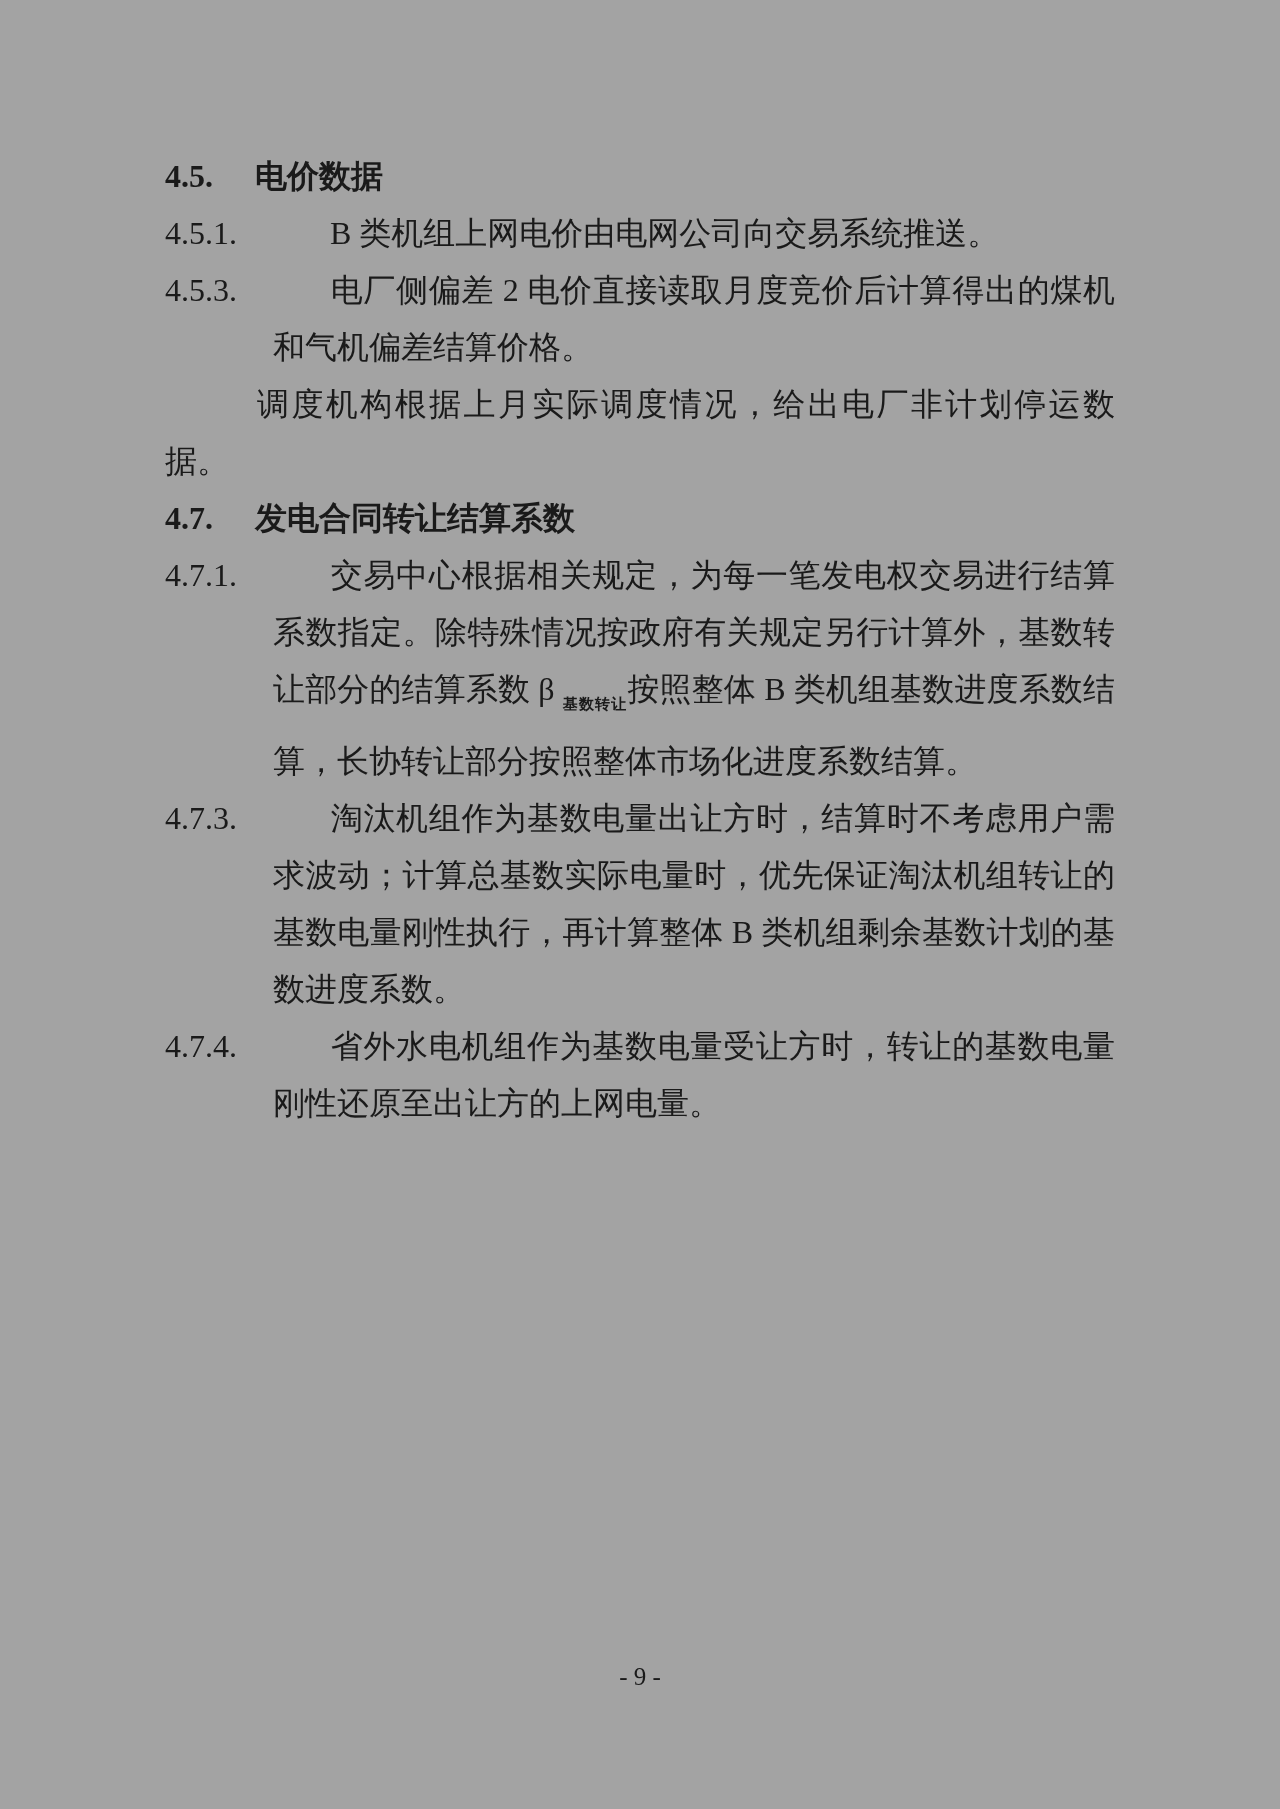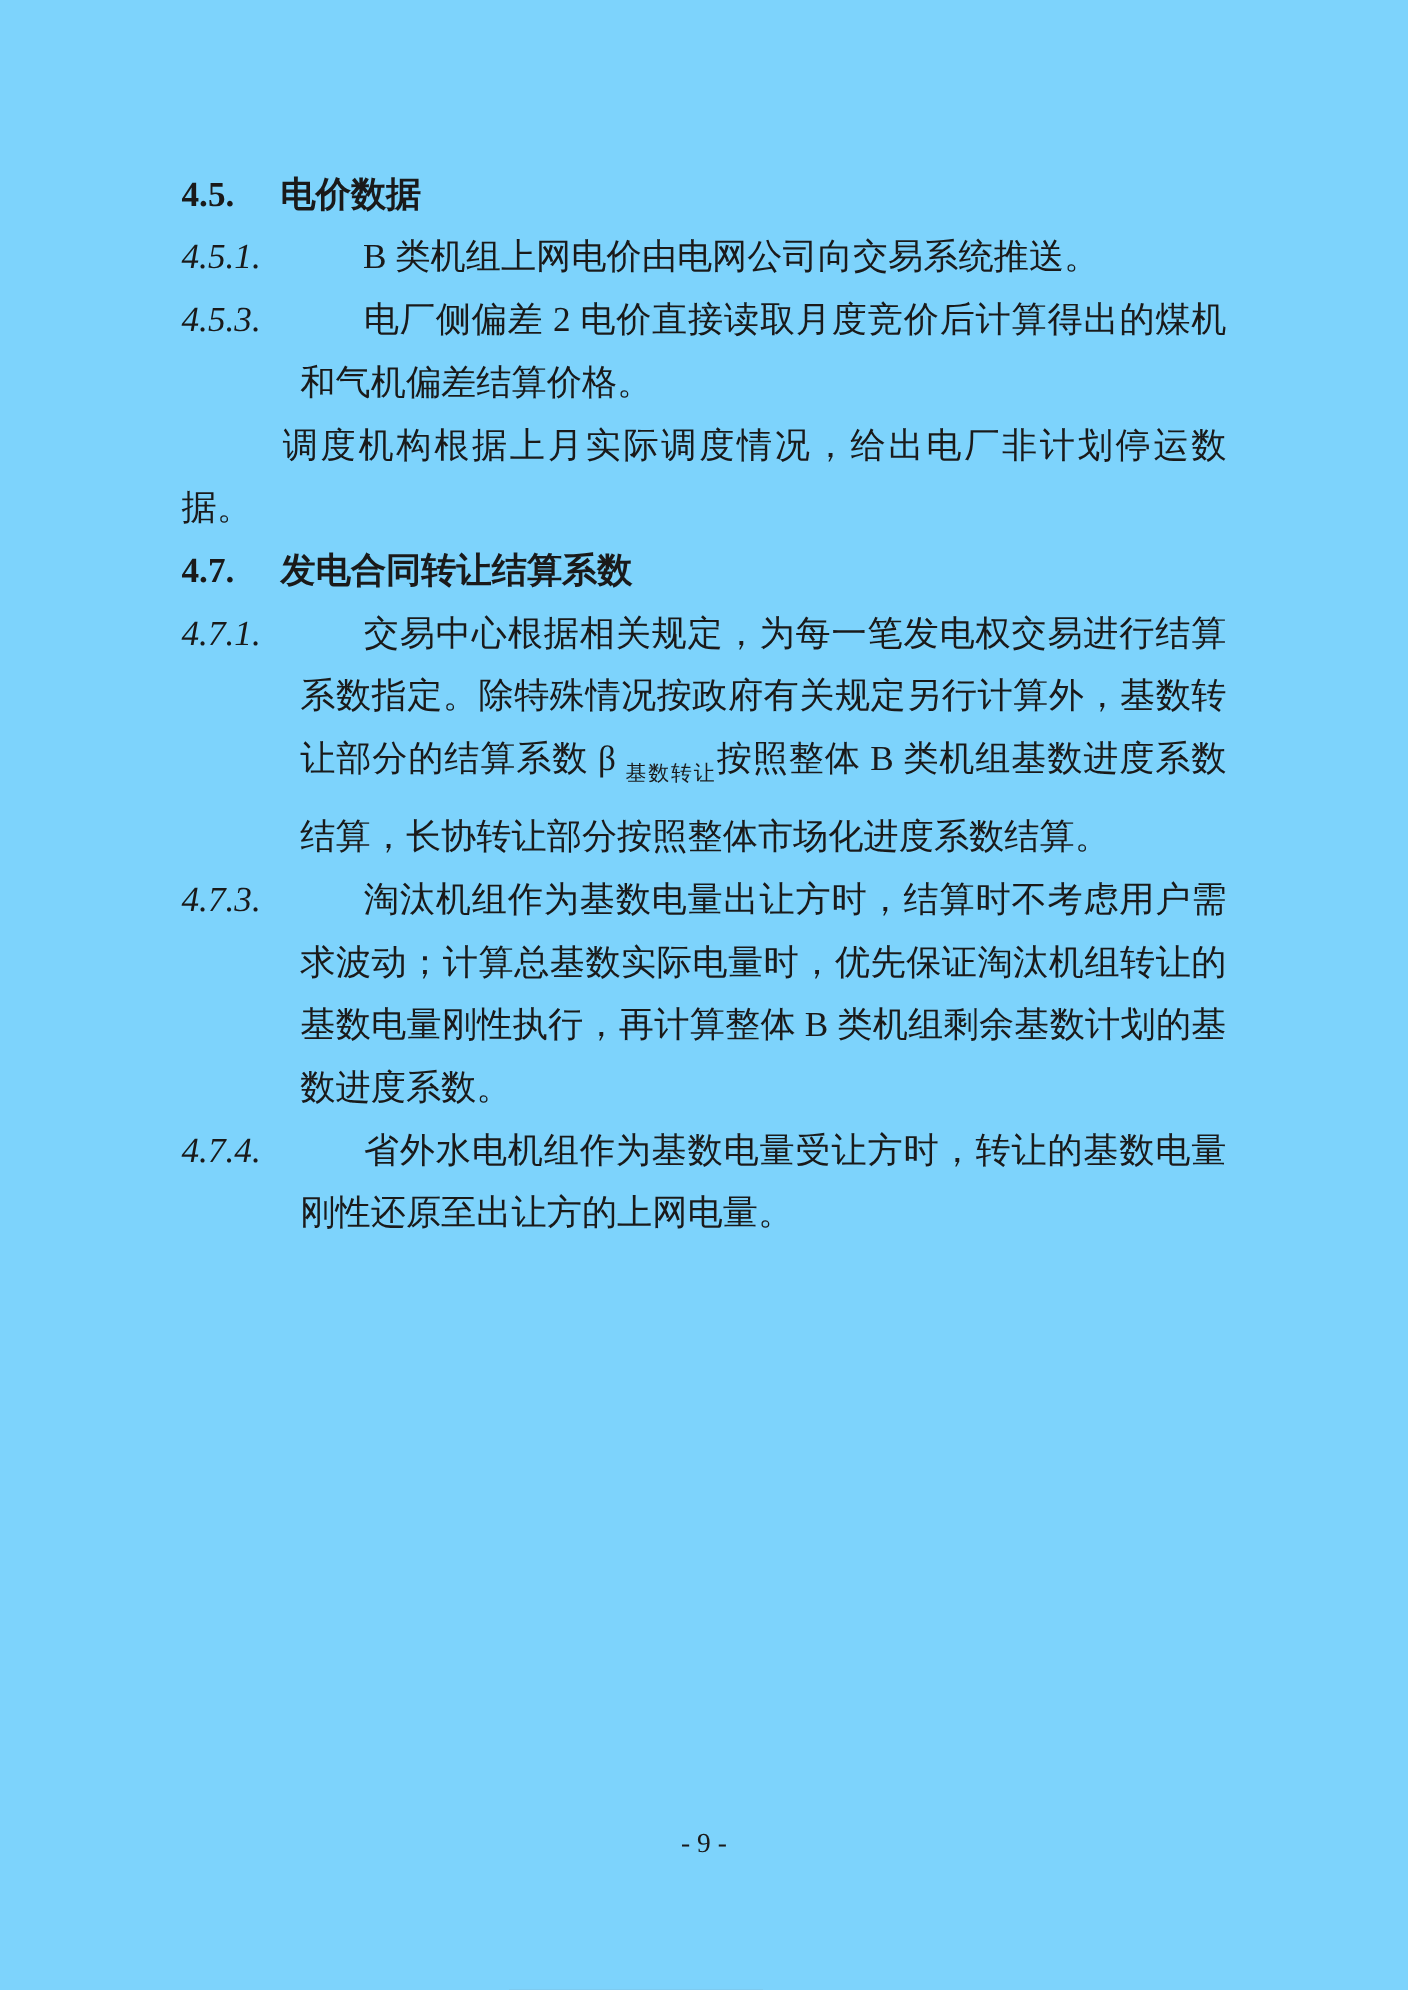--- a/index.html
+++ b/index.html
@@ -5,21 +5,21 @@
   html, body {
     margin: 0;
     padding: 0;
     background: #888;
   }
   .page {
     position: relative;
     width: 1280px;
     height: 1809px;
     margin: 0 auto;
-    background: #7dd3fc;
+    background: #a3a3a3;
     color: #1a1a1a;
     font-family: "Liberation Serif", "DejaVu Serif", serif;
     overflow: hidden;
   }
   .content {
     position: absolute;
     left: 165px;
     top: 148px;
     width: 950px;
     font-size: 32px;
@@ -37,31 +37,31 @@
   .clause {
     padding-left: 108px;
     text-indent: -108px;
     text-align: justify;
     text-justify: inter-character;
   }
   .clause .cnum {
     display: inline-block;
     width: 165px;
     text-indent: 0;
-    font-style: italic;
   }
   .para {
     text-indent: 92px;
     text-align: justify;
     text-justify: inter-character;
   }
   .subscript {
-    font-size: 19px;
+    font-size: 15px;
     vertical-align: -9px;
     letter-spacing: 1px;
+    font-weight: bold;
   }
   .footer {
     position: absolute;
     top: 1662px;
     left: 0;
     width: 100%;
     text-align: center;
     font-size: 25px;
     line-height: 30px;
     color: #1a1a1a;

